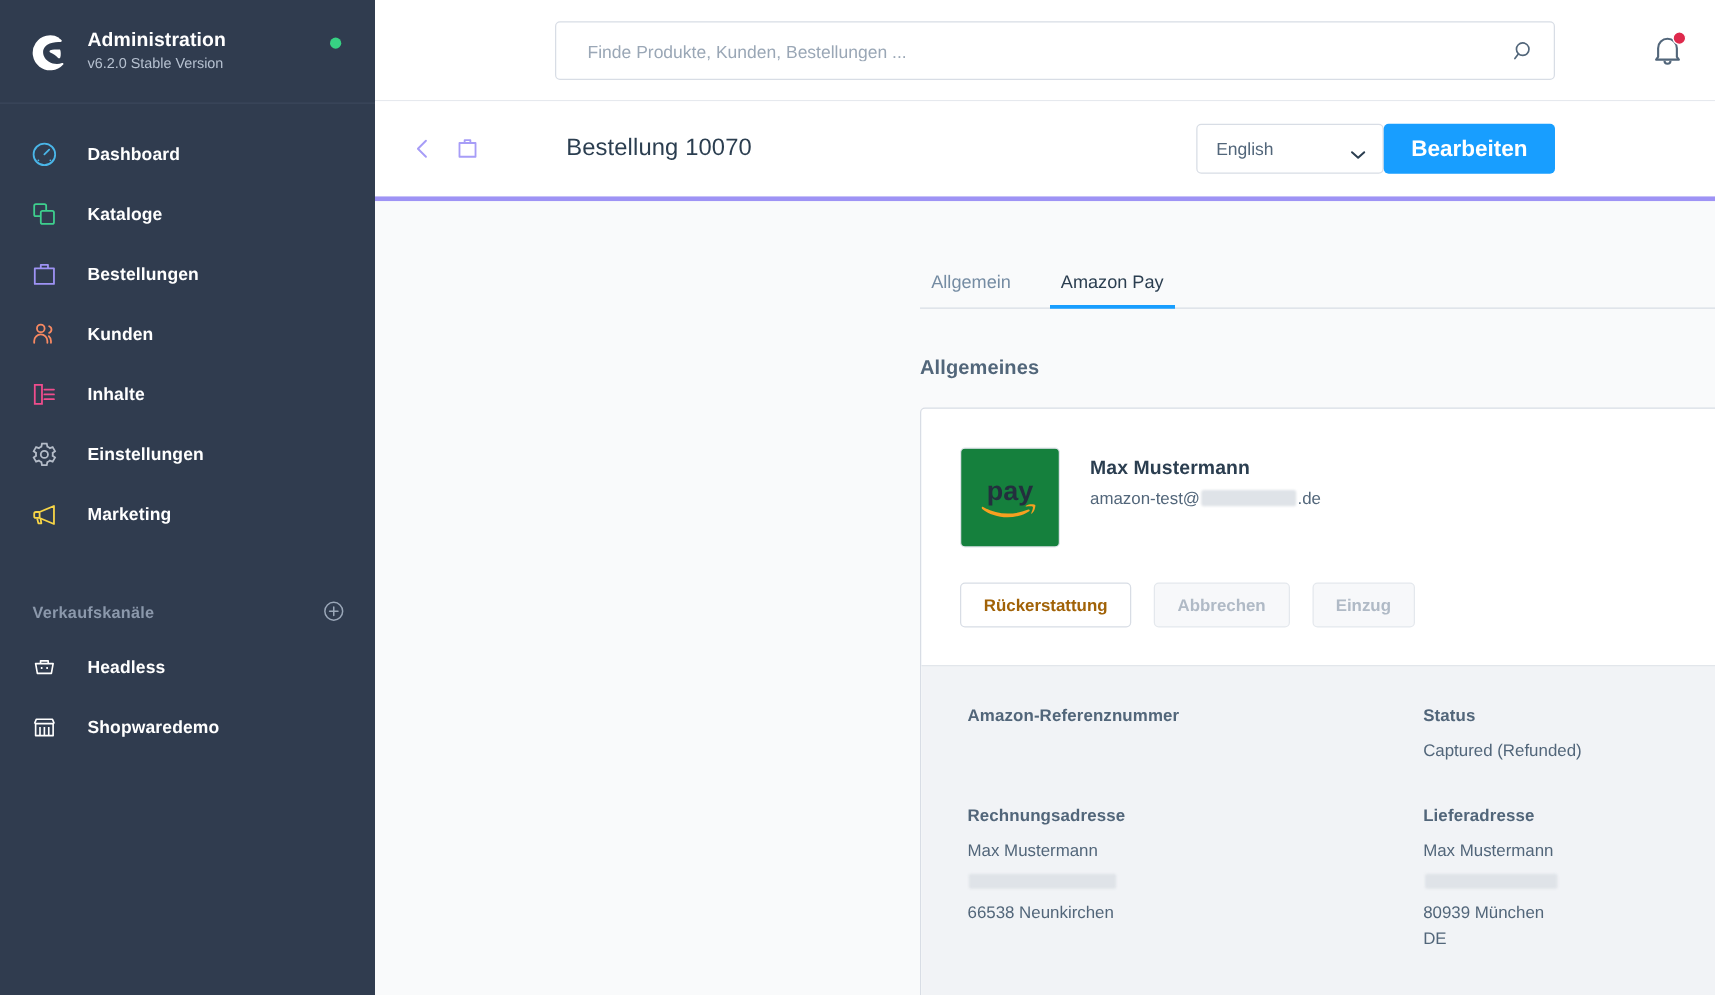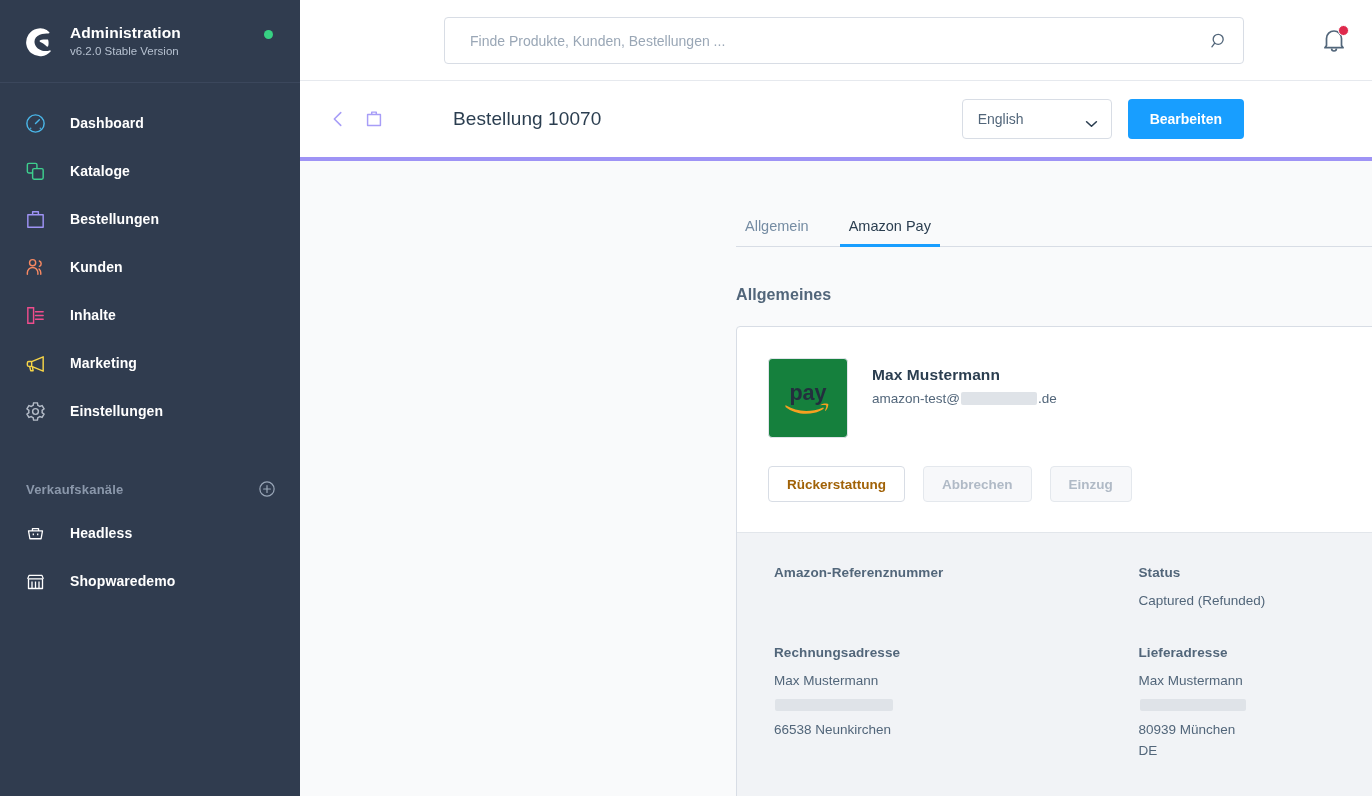--- a/index.html
+++ b/index.html
@@ -131,37 +131,37 @@
   }
   .tb-back { width: 22px; height: 22px; margin-left: 9px; cursor: pointer; }
   .tb-order-ico { width: 22px; height: 22px; margin-left: 14px; cursor: pointer; }
   .tb-title {
     font-size: 19px; color: #2b3e50; font-weight: normal;
     margin-left: 68px;
     letter-spacing: .1px;
   }
   .tb-right {
     position: absolute; right: 128px; top: 18px;
-    display: flex; align-items: center; gap: 16px;
+    display: flex; align-items: center; gap: 0;
   }
   .lang-select {
     width: 150px; height: 40px;
     border: 1px solid #d8dde5; border-radius: 4px;
     background: #fff;
     display: flex; align-items: center; justify-content: space-between;
     padding: 0 13px 0 15px;
     font-size: 14px; color: #52667a;
     cursor: pointer;
   }
   .chev { width: 13px; height: 8px; flex: 0 0 13px; }
   .btn-primary {
     height: 40px; padding: 0 22px;
     background: #189eff; color: #fff;
     border: none; border-radius: 4px;
-    font-size: 14px; font-weight: bold;
+    font-size: 18px; font-weight: bold;
     font-family: "Liberation Sans", sans-serif;
     cursor: pointer;
     display: flex; align-items: center;
   }
   .purple-rule { height: 4px; background: #9e93f5; flex: 0 0 4px; }
 
   
   .content {
     flex: 1 1 auto;
     overflow: hidden;
@@ -340,37 +340,37 @@
           <path d="M12 8h8"></path>
             <path d="M12 12h8"></path>
             <path d="M12 16h8"></path>
         </svg>
       </span>
       <span class="sb-label">Inhalte</span>
     </div>
 
     <div class="sb-item">
       <span class="sb-ico">
+        <svg viewBox="0 0 24 24" width="23" height="23" fill="none" stroke="#b4bcc8" stroke-width="1.5">
+          <circle cx="12" cy="12" r="3"></circle>
+          <path d="M19 12a7 7 0 0 0-.1-1.2l2-1.5-2-3.4-2.4.9a7 7 0 0 0-2-1.2L14 3h-4l-.5 2.6a7 7 0 0 0-2 1.2l-2.4-.9-2 3.4 2 1.5A7 7 0 0 0 5 12c0 .4 0 .8.1 1.2l-2 1.5 2 3.4 2.4-.9a7 7 0 0 0 2 1.2L10 21h4l.5-2.6a7 7 0 0 0 2-1.2l2.4.9 2-3.4-2-1.5c.1-.4.1-.8.1-1.2z"></path>
+        </svg>
+      </span>
+      <span class="sb-label">Einstellungen</span>
+    </div>
+
+    <div class="sb-item">
+      <span class="sb-ico">
         <svg viewBox="0 0 24 24" width="23" height="23" fill="none" stroke="#f7d547" stroke-width="1.5" stroke-linejoin="round">
           <path d="M20 5L8 10v5l12 5z"></path>
           <path d="M8 10H5a1.5 1.5 0 0 0-1.5 1.5v2A1.5 1.5 0 0 0 5 15h3"></path>
           <path d="M6 15.5l1 4h2.5l-.7-4"></path>
         </svg>
       </span>
       <span class="sb-label">Marketing</span>
-    </div>
-
-    <div class="sb-item">
-      <span class="sb-ico">
-        <svg viewBox="0 0 24 24" width="23" height="23" fill="none" stroke="#b4bcc8" stroke-width="1.5">
-          <circle cx="12" cy="12" r="3"></circle>
-          <path d="M19 12a7 7 0 0 0-.1-1.2l2-1.5-2-3.4-2.4.9a7 7 0 0 0-2-1.2L14 3h-4l-.5 2.6a7 7 0 0 0-2 1.2l-2.4-.9-2 3.4 2 1.5A7 7 0 0 0 5 12c0 .4 0 .8.1 1.2l-2 1.5 2 3.4 2.4-.9a7 7 0 0 0 2 1.2L10 21h4l.5-2.6a7 7 0 0 0 2-1.2l2.4.9 2-3.4-2-1.5c.1-.4.1-.8.1-1.2z"></path>
-        </svg>
-      </span>
-      <span class="sb-label">Einstellungen</span>
     </div>
 
     <div class="sb-group-head">
       <span class="sb-group-title">Verkaufskanäle</span>
       <span class="sb-plus">
         <svg viewBox="0 0 24 24" width="18" height="18" fill="none" stroke="#9aa7b8" stroke-width="1.6" stroke-linecap="round">
           <circle cx="12" cy="12" r="9.5"></circle>
             <path d="M12 7.5v9"></path>
             <path d="M7.5 12h9"></path>
         </svg>

